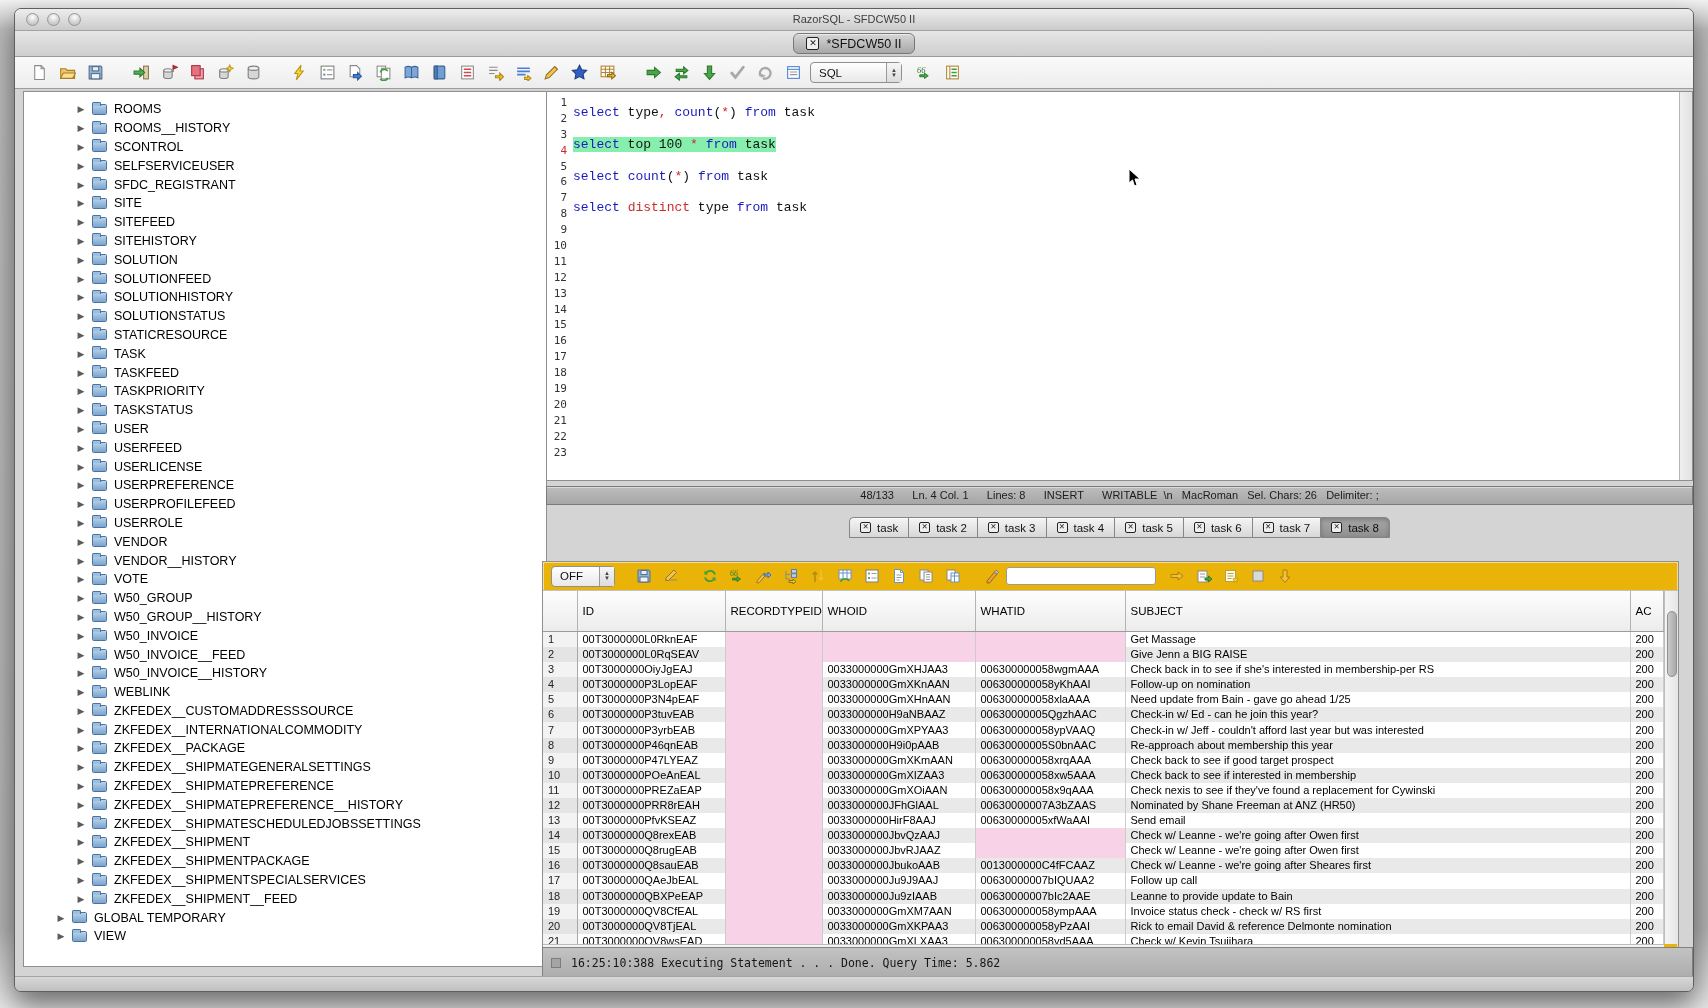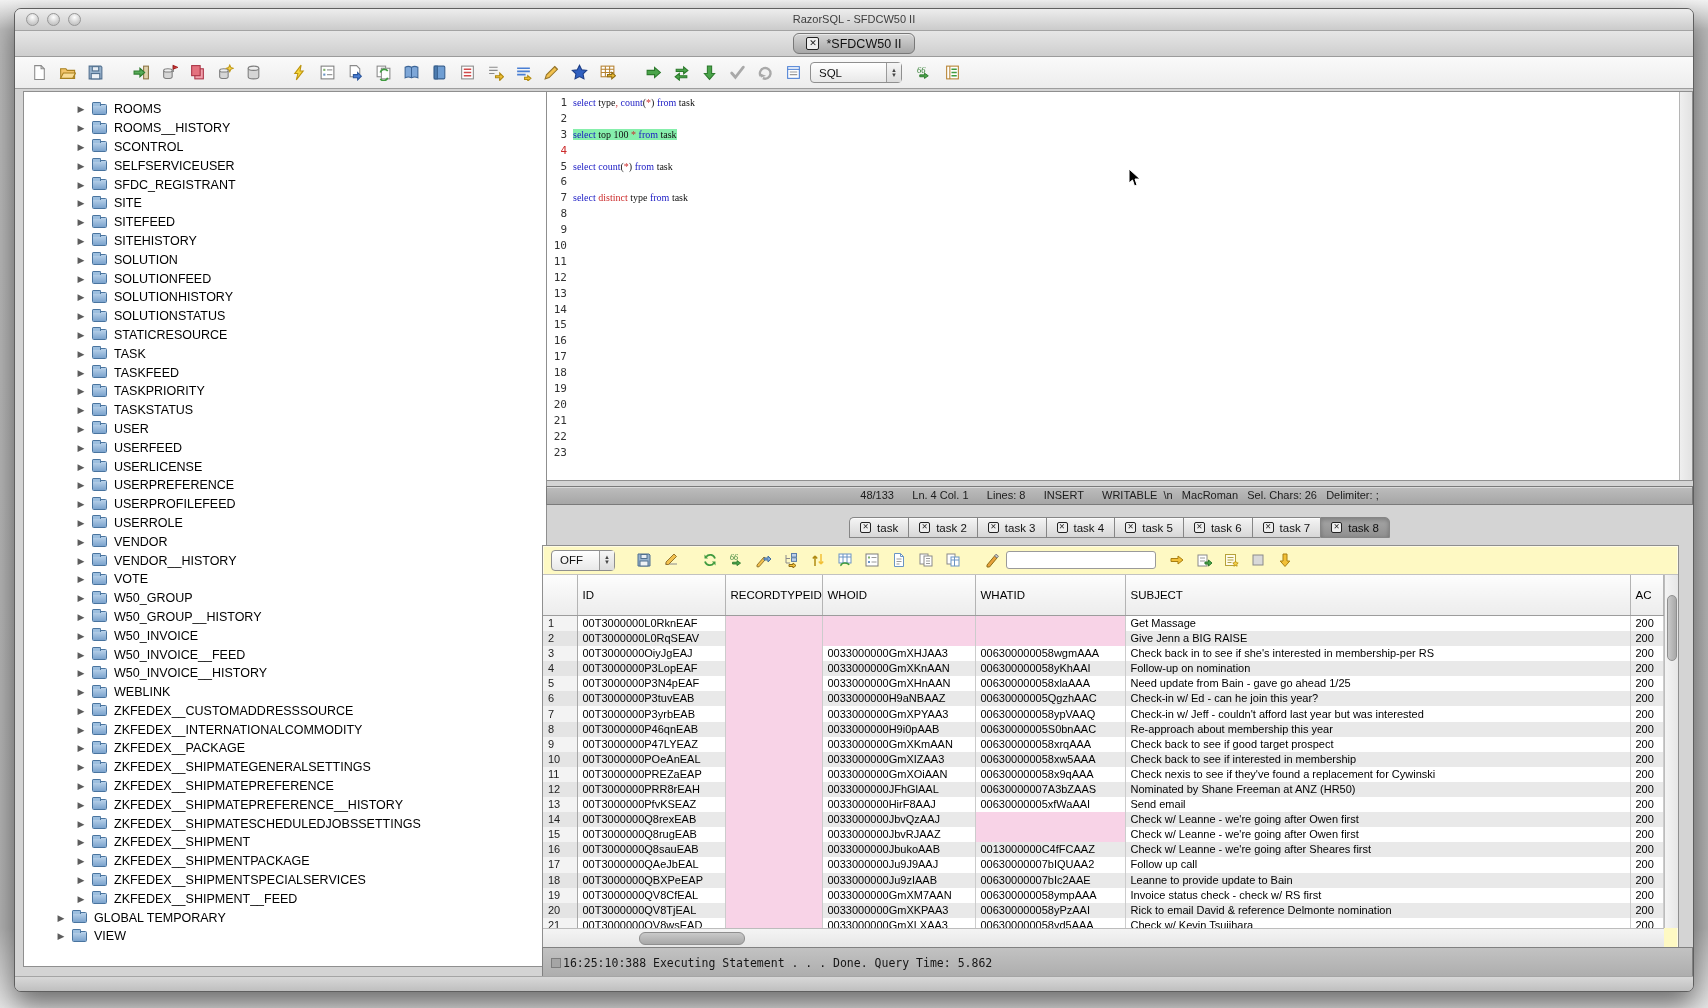--- a/index.html
+++ b/index.html
@@ -29,54 +29,54 @@
   .treerow .arr{width:10px;font-size:9px;color:#5c5c5c;margin-right:6px;text-align:center}
   .ind1 .arr{margin-left:52px}
   .ind0 .arr{margin-left:32px}
   .folder{width:15px;height:11px;background:linear-gradient(#b9d2ea,#7ba3cd);border:1px solid #49749f;border-radius:1.5px;position:relative;margin-right:7px}
   .folder:before{content:"";position:absolute;left:-1px;top:-3px;width:7px;height:3px;background:#9dbfdf;border:1px solid #49749f;border-bottom:none;border-radius:1.5px 1.5px 0 0}
   
   .editor{position:absolute;left:531px;top:82px;width:1147px;height:390px;background:#fff;border:1px solid #8f8f8f;display:flex;overflow:hidden}
   .gutter{width:26px;background:#fff;padding:3px 0;text-align:right;font-family:"DejaVu Sans Mono","Liberation Mono",monospace;font-size:11px;color:#333}
   .gutter div{height:15.9px;line-height:15.9px;padding-right:6px}
   .gutter div.cur{color:#cc2b2b}
-  .code{flex:1;padding:3px 0;font-family:Liberation Serif, serif;font-size:10px;color:#111;position:relative}
+  .code{flex:1;padding:13px 0;font-family:Liberation Mono, monospace;font-size:13px;color:#111;position:relative}
   .code div{height:15.9px;line-height:15.9px;white-space:pre}
   .kw{color:#1a1ac4}.rd{color:#cc2b2b}.pl{color:#111}
   .selline{background:#86efac}
   .vsb{width:13px;border-left:1px solid #b5b5b5;background:linear-gradient(90deg,#efefef,#e2e2e2)}
   
   .estatus{position:absolute;left:531px;top:477px;width:1147px;height:19px;background:linear-gradient(#bdbdbd,#a6a6a6);border:1px solid #7a7a7a;box-shadow:inset 0 1px 0 rgba(255,255,255,.45);text-align:center;font-size:11px;color:#1c1c1c;line-height:17px;white-space:pre;overflow:hidden}
   
   .rtabs{position:absolute;left:531px;top:506px;width:1147px;height:23px;display:flex;justify-content:center;align-items:flex-end;gap:0}
   .rtab{height:21px;padding:0 10px;display:flex;align-items:center;gap:6px;font-size:11.5px;color:#111;background:linear-gradient(#f5f5f5,#d7d7d7);border:1px solid #868686;border-right:none;box-shadow:inset 0 1px 0 rgba(255,255,255,.6)}
   .rtab:first-child{border-radius:5px 0 0 0}
   .rtab:last-child{border-right:1px solid #868686;border-radius:0 5px 0 0}
   .rtab.active{background:linear-gradient(#a8a8a8,#8f8f8f);box-shadow:inset 0 2px 4px rgba(0,0,0,.25)}
   .rtab .xbox{width:11px;height:11px;font-size:7.5px;line-height:8px;border-width:1.4px}
   
-  .results{position:absolute;left:527px;top:536px;width:1137px;height:404px;background:#fef9c3;border:1px solid #8f8f8f;box-shadow:0 0 0 1px rgba(255,255,255,.55) inset}
+  .results{position:absolute;left:527px;top:552px;width:1137px;height:404px;background:#eab308;border:1px solid #8f8f8f;box-shadow:0 0 0 1px rgba(255,255,255,.55) inset}
   .rtoolbar{height:29px;display:flex;align-items:center;padding:0 6px;border-bottom:1px solid #c2c2c2}
   .rtoolbar .tbicon svg{width:16px;height:16px}
   .searchbox{width:150px;height:18px;border:1px solid #9a9a9a;border-radius:3px;background:#fff;margin:0 6px;font-size:11px;padding:0 5px;font-family:inherit}
   .gridwrap{position:absolute;left:0;top:29px;right:14px;bottom:20px;overflow:hidden;background:#fff}
   table.grid{border-collapse:collapse;table-layout:fixed;width:100%}
   .grid th{background:linear-gradient(#fdfdfd,#ececec);border-right:1px solid #b4b4b4;border-bottom:1px solid #9c9c9c;font-weight:normal;font-size:11.5px;text-align:left;padding:14px 5px;height:17px;white-space:nowrap;overflow:hidden;color:#000}
   .grid td{font-size:11px;padding:0 5px;height:15.1px;line-height:15px;border-right:1px solid #cccccc;white-space:nowrap;overflow:hidden;color:#000}
   .grid tr:nth-child(even) td{background:#e9e9e9}
   .grid td.pink{background:#f8d3e7 !important}
   .grid td.numcol{background:#f3f3f3;border-right:1px solid #a8a8a8;color:#222}
   .grid tr:nth-child(even) td.numcol{background:#e4e4e4}
   
   .vscroll{position:absolute;right:0;top:29px;bottom:20px;width:14px;background:linear-gradient(90deg,#f4f4f4,#e6e6e6);border-left:1px solid #bcbcbc}
   .vthumb{position:absolute;left:1.5px;width:10px;height:66px;top:20px;border-radius:5px;background:linear-gradient(90deg,#c9c9c9,#a8a8a8);border:1px solid #8f8f8f}
   .hscroll{position:absolute;left:0;right:14px;bottom:0;height:20px;background:linear-gradient(#f4f4f4,#e6e6e6);border-top:1px solid #bcbcbc}
   .hthumb{position:absolute;top:2.5px;height:13px;left:96px;width:106px;border-radius:6px;background:linear-gradient(#c9c9c9,#a8a8a8);border:1px solid #8f8f8f}
   
-  .bstatus{position:absolute;left:527px;top:938px;width:1151px;height:31px;background:linear-gradient(#c2c2c2,#adadad);border:1px solid #818181;display:flex;align-items:center;padding:0 8px;font-family:"DejaVu Sans Mono","Liberation Mono",monospace;font-size:11.5px;color:#161616;gap:2px}
+  .bstatus{position:absolute;left:527px;top:938px;width:1151px;height:31px;background:linear-gradient(#c2c2c2,#adadad);border:1px solid #818181;display:flex;align-items:center;padding:0 8px;font-family:"DejaVu Sans Mono","Liberation Mono",monospace;font-size:11.5px;color:#161616;gap:10px}
   .sqicon{width:10px;height:10px;background:#a5a5a5;border:1px solid #7c7c7c}
   .footer{position:absolute;left:0;right:0;bottom:0;height:15px;background:linear-gradient(#d8d8d8,#bfbfbf);border-top:1px solid #a5a5a5;border-radius:0 0 6px 6px}
   
   .cursor{position:absolute;left:1128px;top:168px;width:14px;height:20px;z-index:40}
 </style>
 </head>
 <body>
 
 <div class="window">
   <div class="titlebar">

